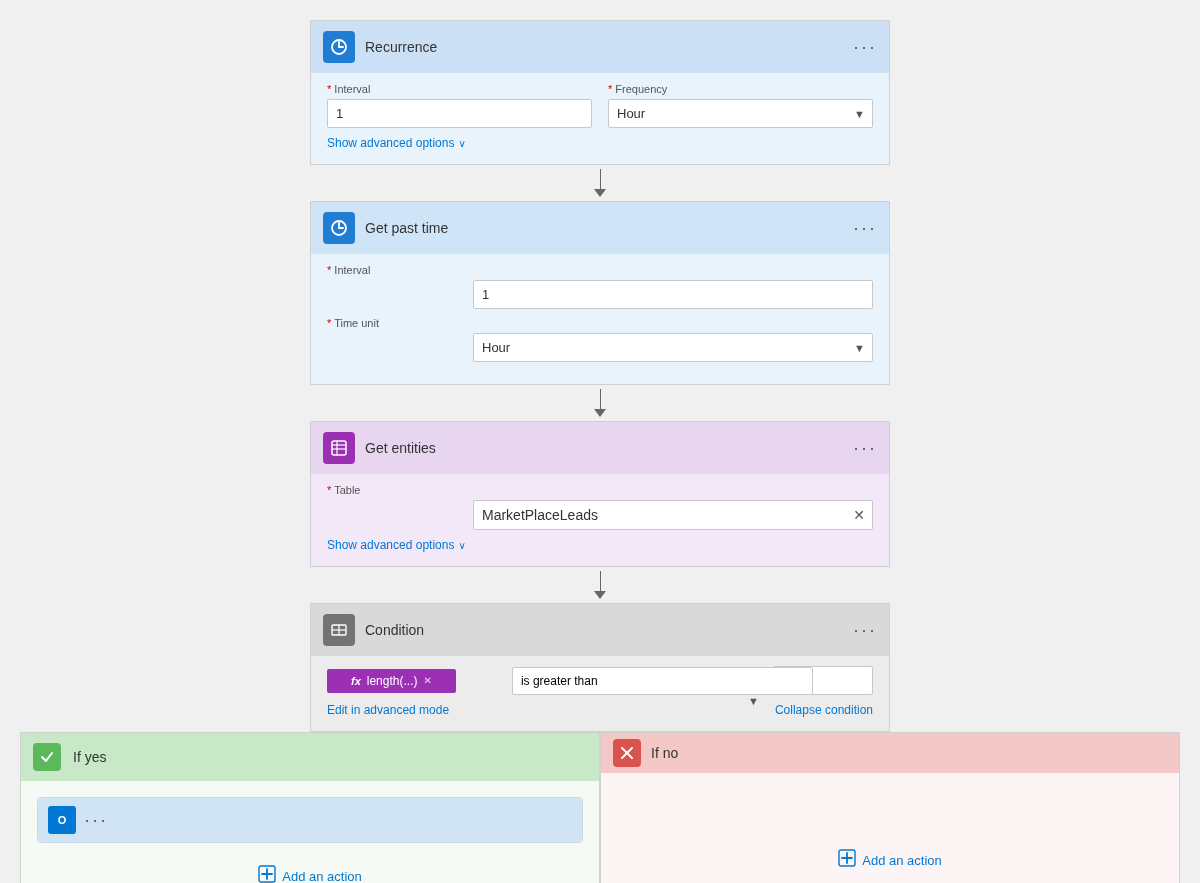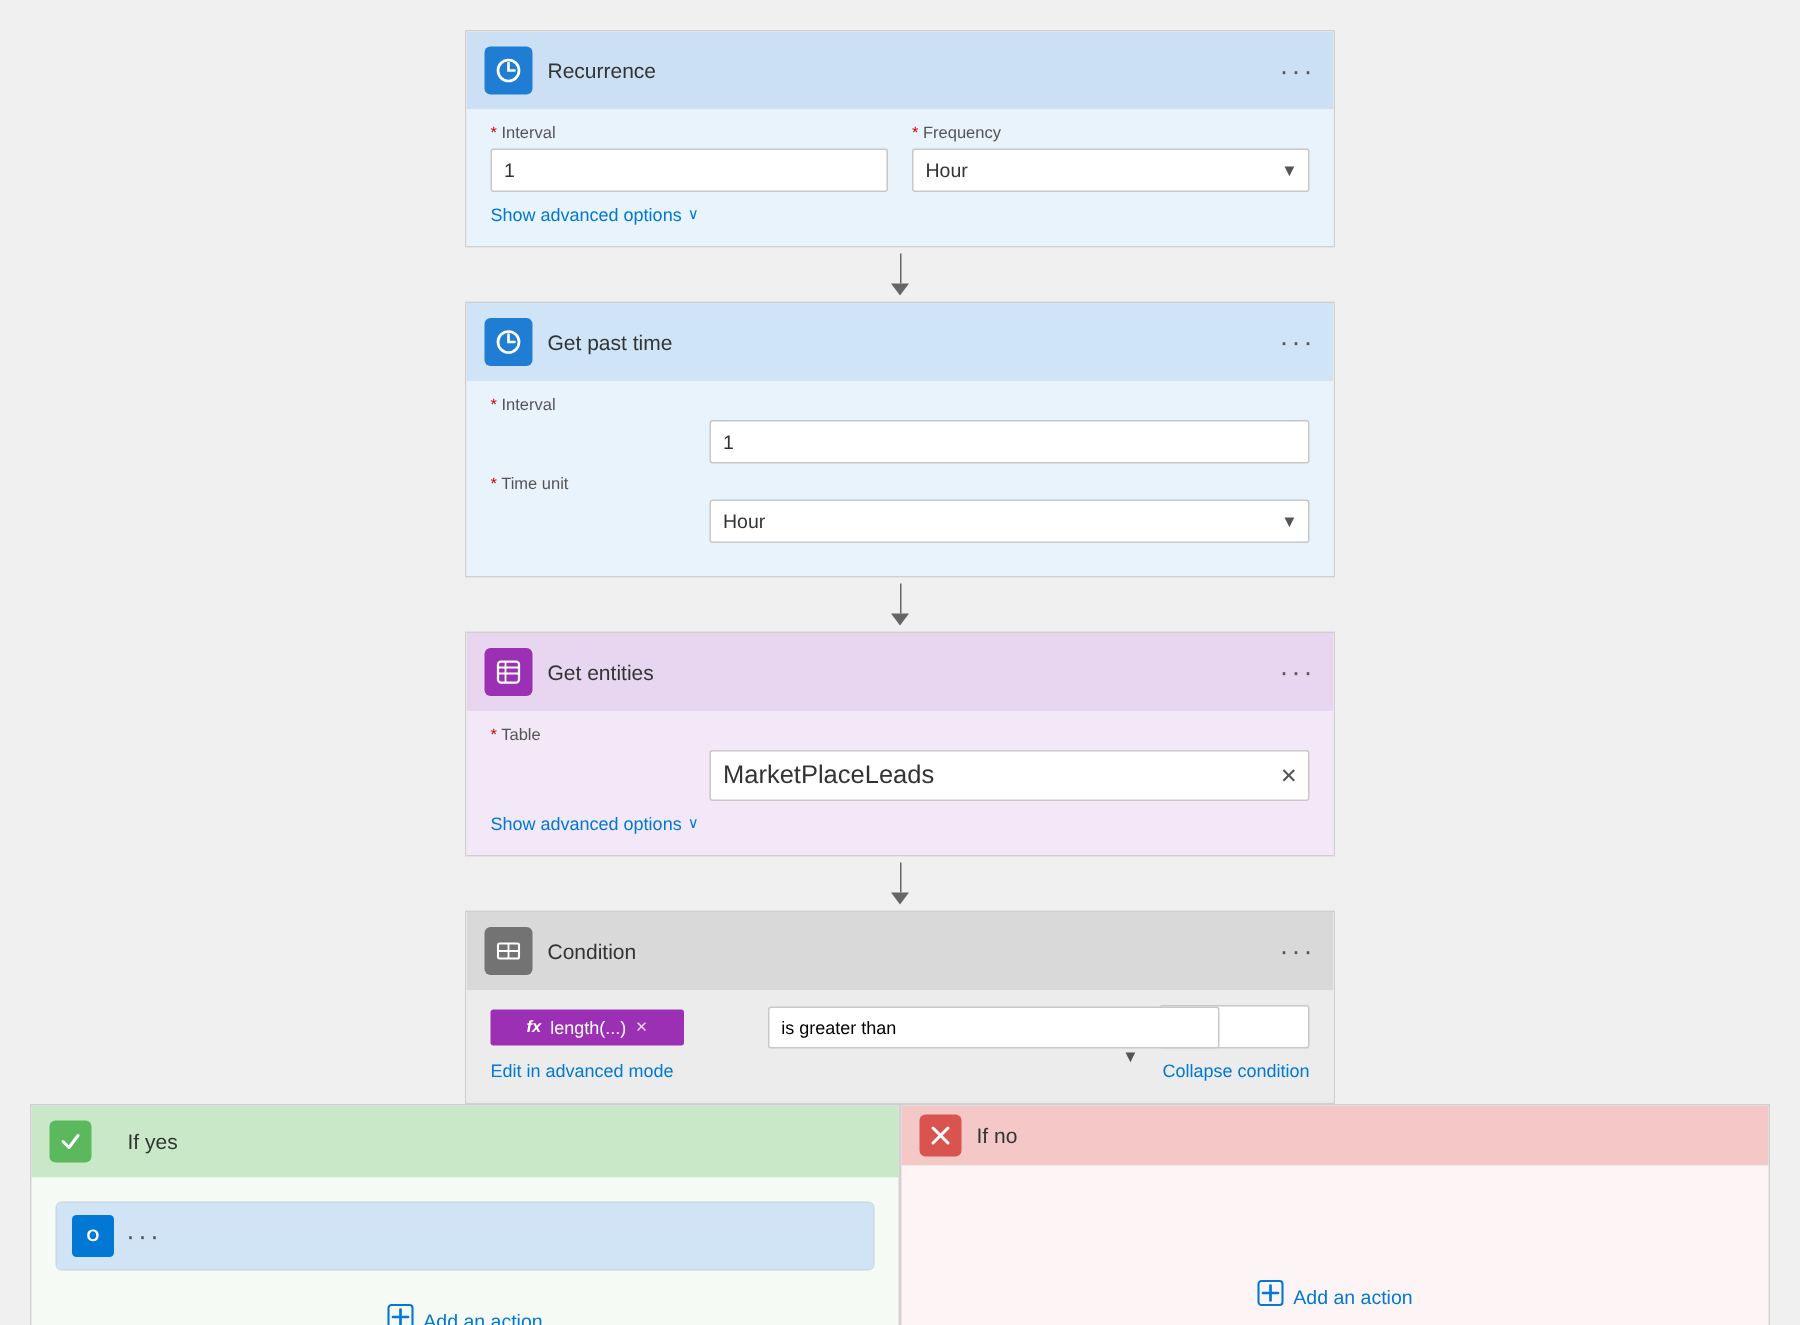--- a/index.html
+++ b/index.html
@@ -155,21 +155,21 @@
     
     .table-input-wrapper {
       position: relative;
       display: flex;
       align-items: center;
     }
     .table-input {
       border: 1px solid #c8c8c8;
       border-radius: 2px;
       padding: 6px 30px 6px 8px;
-      font-size: 17px;
+      font-size: 14px;
       background: #fff;
       color: #333;
       width: 100%;
     }
     .table-input-clear {
       position: absolute;
       right: 8px;
       cursor: pointer;
       color: #555;
       font-size: 14px;
@@ -244,21 +244,21 @@
       overflow: hidden;
     }
     .branch-yes {
       border-right: 0.5px solid #d0d0d0;
     }
     .branch-header-yes {
       background: #c8e8c8;
       display: flex;
       align-items: center;
       padding: 10px 12px;
-      gap: 24px;
+      gap: 12px;
     }
     .branch-header-no {
       background: #f5c8c8;
       display: flex;
       align-items: center;
       padding: 6px 12px;
       gap: 10px;
     }
     .branch-body {
       background: #f5faf5;

